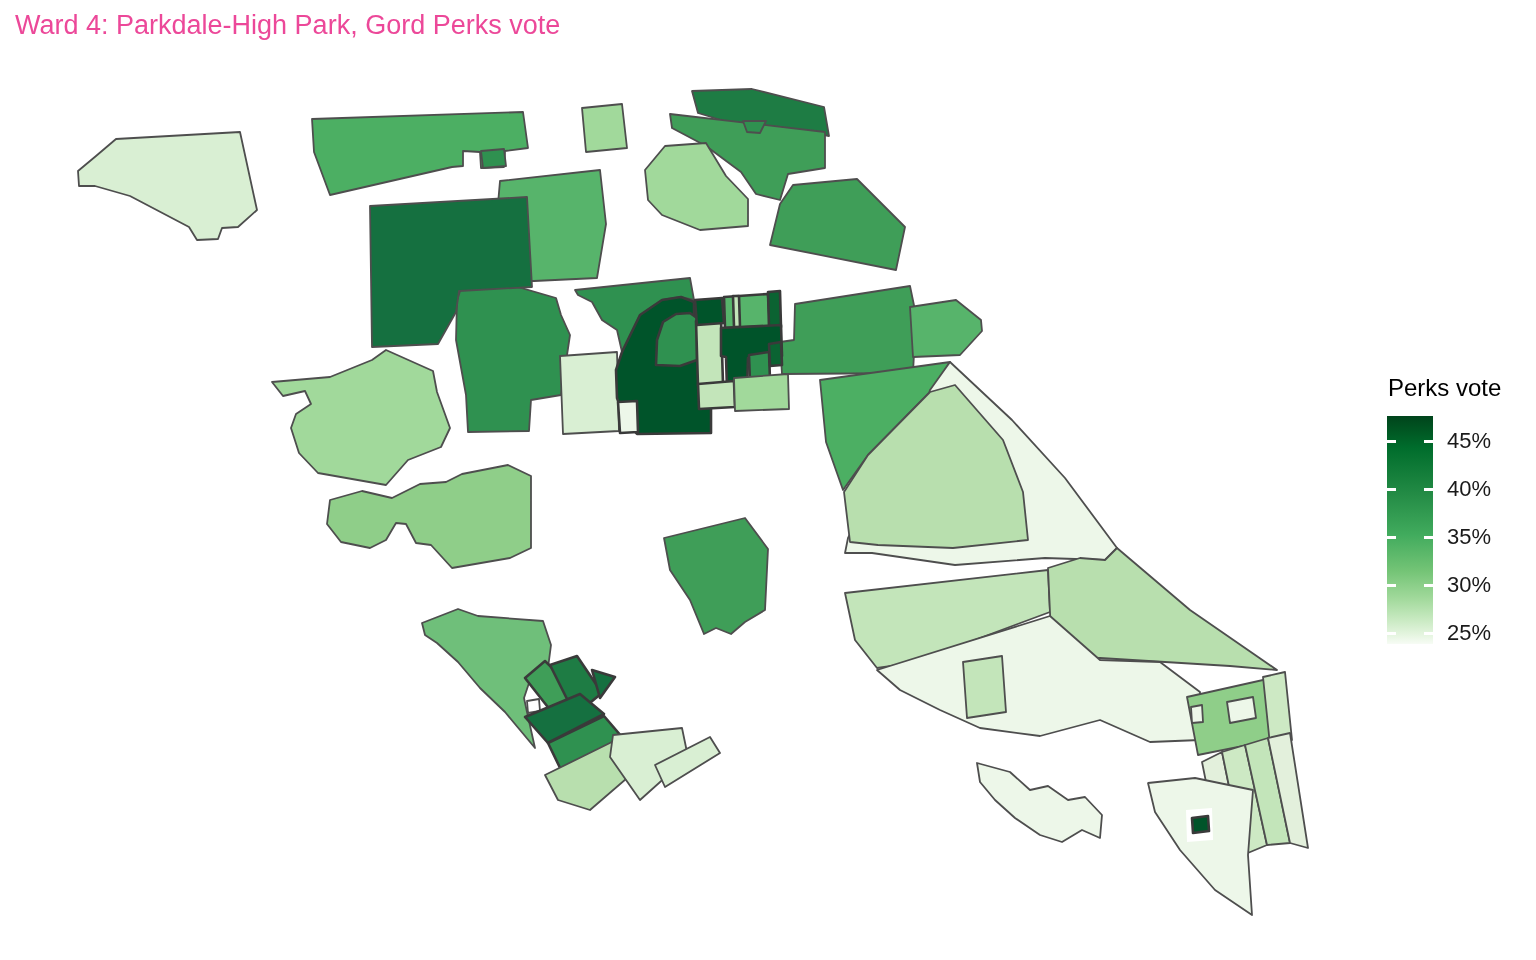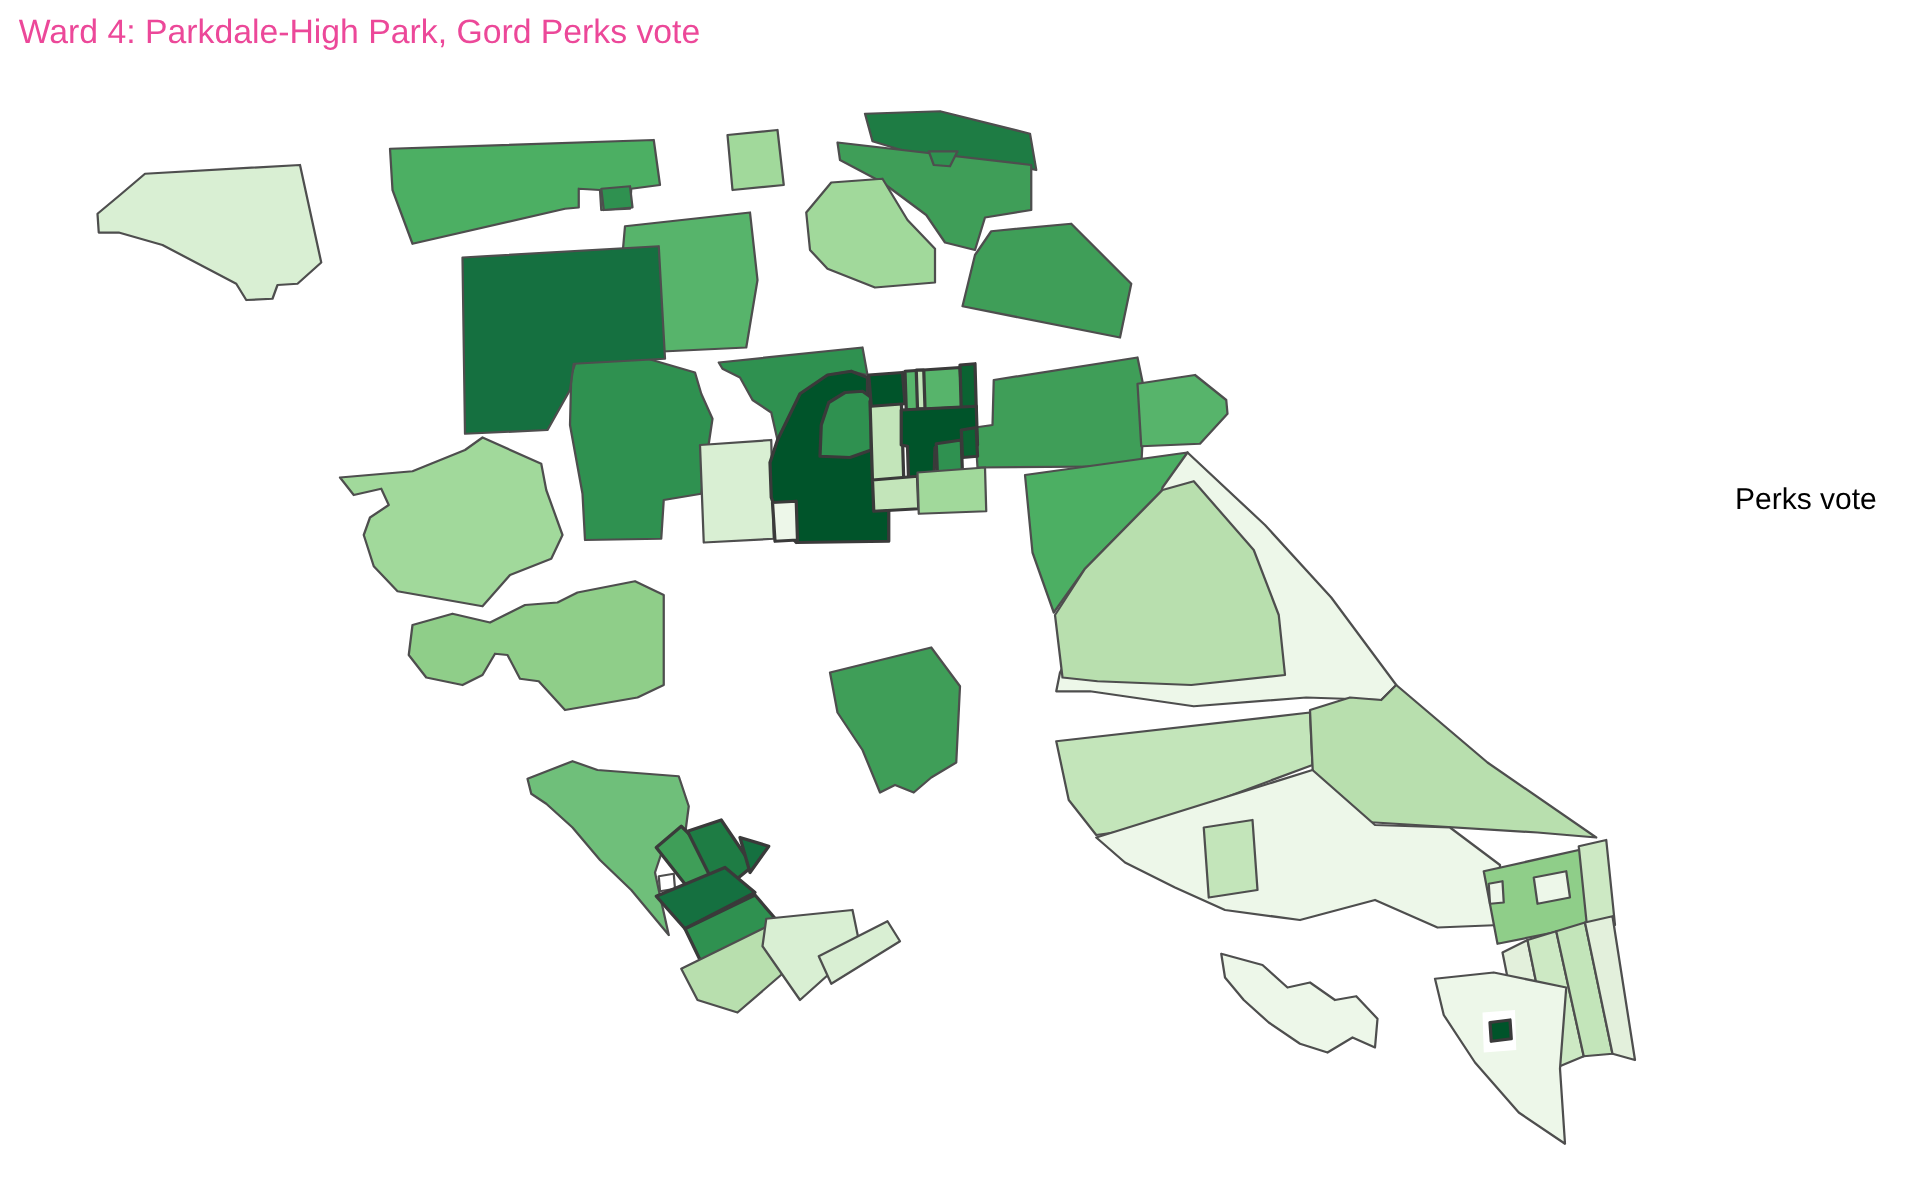--- a/index.html
+++ b/index.html
@@ -2,21 +2,21 @@
 <html><head>
 <meta charset="utf-8">
 <style>
   html,body{margin:0;padding:0;background:#ffffff;}
   body{width:1536px;height:960px;position:relative;overflow:hidden;
        font-family:"Liberation Sans", sans-serif;}
   #title{position:absolute;left:15px;top:10px;font-size:27px;color:#ec4899;
          letter-spacing:0px;white-space:nowrap;}
   #map-svg{position:absolute;left:0;top:0;}
   #legend{position:absolute;left:1387px;top:370px;width:140px;}
-  #legend-title{font-size:24px;color:#000;margin:16px 0 14px 1px;}
+  #legend-title{font-size:24px;color:#000;margin:4px 0 14px 1px;}
   #legend-bar-wrap{position:relative;width:46px;height:228px;}
   #legend-bar{position:absolute;left:0;top:0;width:46px;height:228px;}
   .legend-tick{position:absolute;height:3px;width:9px;background:#ffffff;}
   .legend-label{position:absolute;left:60px;font-size:22px;color:#1a1a1a;
                 transform:translateY(-50%);white-space:nowrap;}
   polygon{shape-rendering:geometricPrecision;}
 </style>
 </head>
 <body>
 
@@ -203,13 +203,31 @@
     <polygon points="613,735 682,728 688,757 640,800 610,757" fill="#d9efd3" stroke="#4e4e4e" stroke-width="1.8" stroke-linejoin="round">
       <title>sw-pale-rect: ~27%</title>
     </polygon>
     <polygon points="655,765 710,737 720,753 665,787" fill="#d9efd3" stroke="#4e4e4e" stroke-width="1.8" stroke-linejoin="round">
       <title>sw-pale-rect-2: ~27%</title>
     </polygon>
   </svg>
 
 <div id="legend">
   <div id="legend-title">Perks vote</div>
+  <div id="legend-bar-wrap" style="width: 46px; height: 228px;">
+    <div id="legend-bar" style="width: 46px; height: 228px; background: linear-gradient(rgb(0, 68, 27) 0%, rgb(0, 109, 44) 14%, rgb(35, 139, 69) 34%, rgb(65, 171, 93) 52%, rgb(116, 196, 118) 68%, rgb(161, 217, 155) 80%, rgb(199, 233, 192) 89%, rgb(229, 245, 224) 96%, rgb(247, 252, 245) 100%);"></div>
+  <div class="legend-tick" style="left: 0px; top: 24px;"></div>
+      <div class="legend-tick" style="left: 37px; top: 24px;"></div>
+      <div class="legend-label" style="top: 25px;">45%</div>
+      <div class="legend-tick" style="left: 0px; top: 72px;"></div>
+      <div class="legend-tick" style="left: 37px; top: 72px;"></div>
+      <div class="legend-label" style="top: 73px;">40%</div>
+      <div class="legend-tick" style="left: 0px; top: 120px;"></div>
+      <div class="legend-tick" style="left: 37px; top: 120px;"></div>
+      <div class="legend-label" style="top: 121px;">35%</div>
+      <div class="legend-tick" style="left: 0px; top: 168px;"></div>
+      <div class="legend-tick" style="left: 37px; top: 168px;"></div>
+      <div class="legend-label" style="top: 169px;">30%</div>
+      <div class="legend-tick" style="left: 0px; top: 216px;"></div>
+      <div class="legend-tick" style="left: 37px; top: 216px;"></div>
+      <div class="legend-label" style="top: 217px;">25%</div>
+    </div>
 </div>
 
 </body></html>

